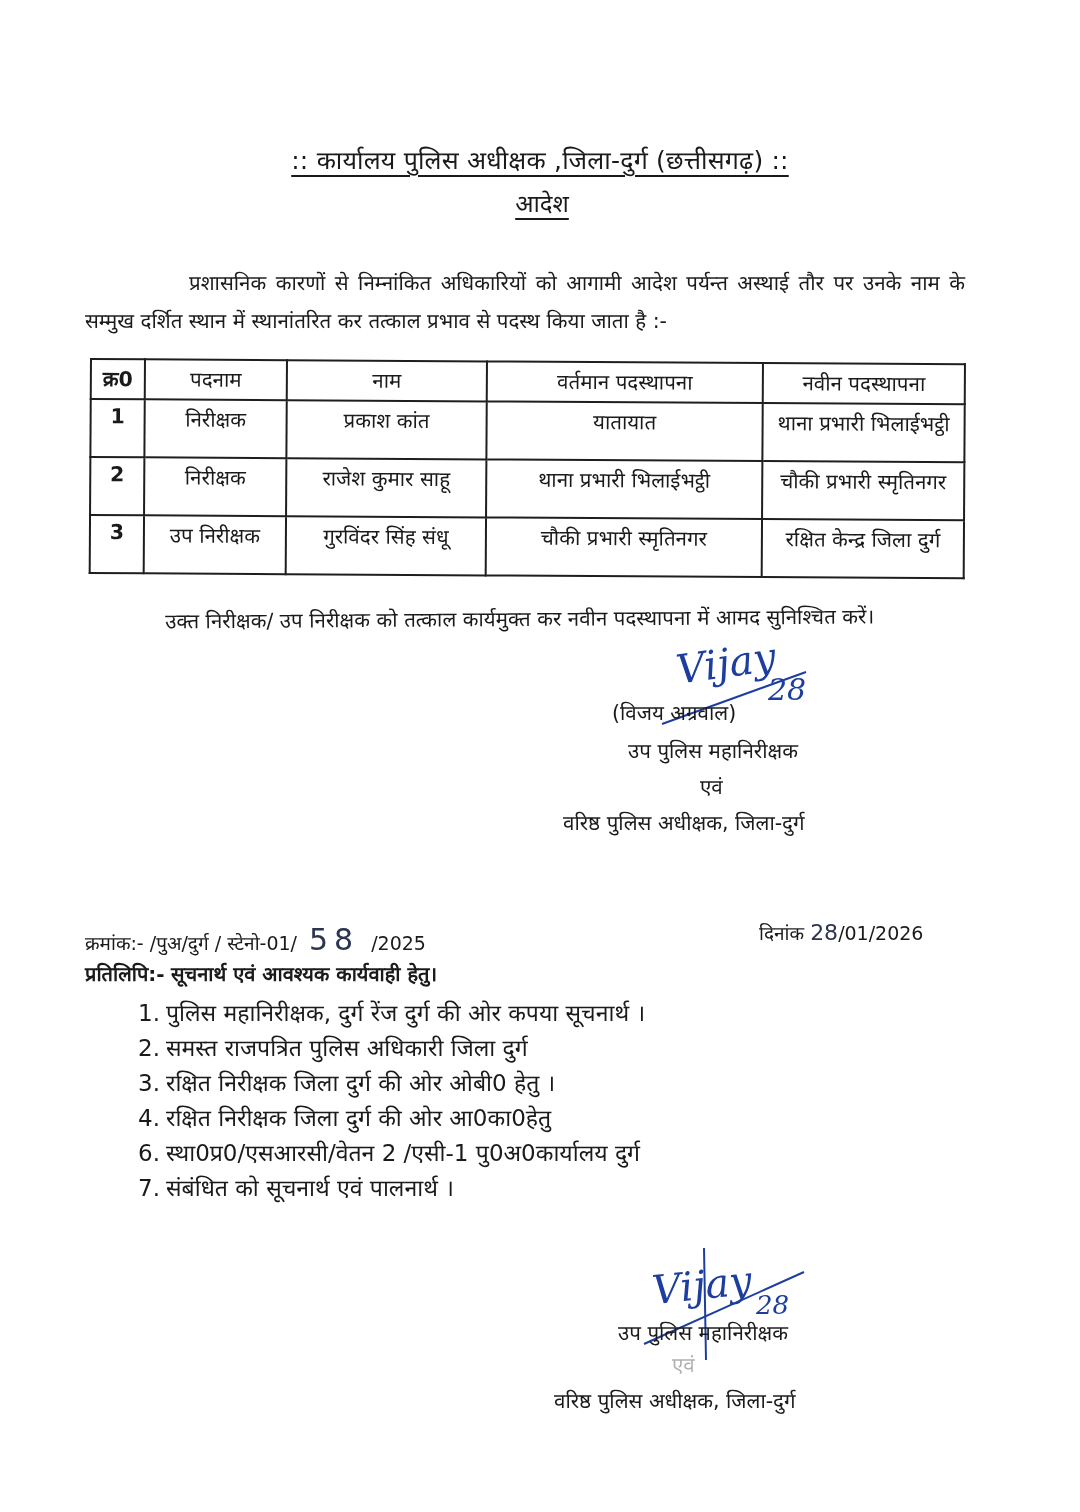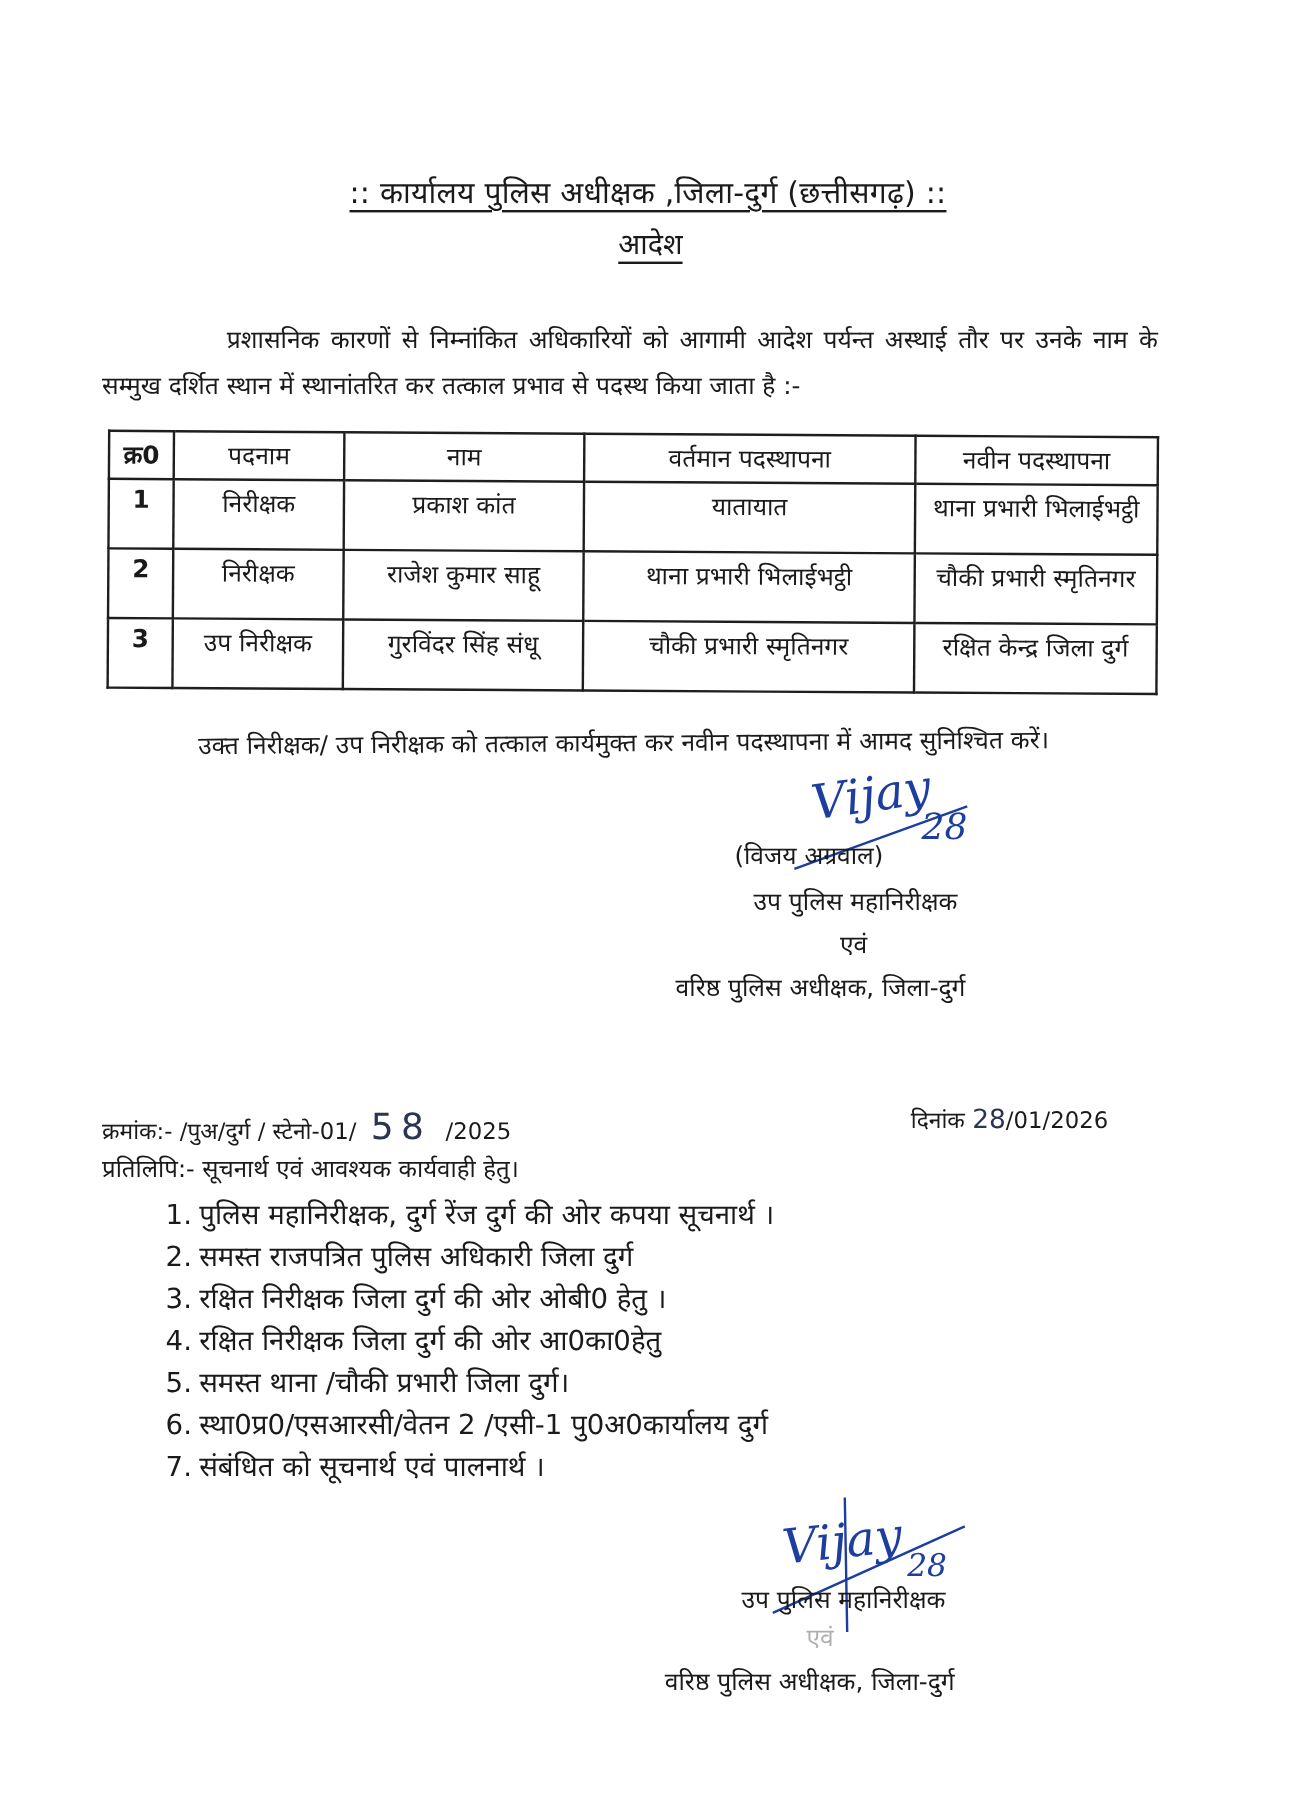--- a/index.html
+++ b/index.html
@@ -52,21 +52,21 @@
     .sig { font-size: 20.5px; }
     .signature {
       position: absolute; color: #1d3e9e;
       font-family: "DejaVu Serif", serif; font-style: italic;
     }
     .refno { left: 85px; top: 896px; font-size: 19px; margin-top: 26px; }
     .refno .hand { font-size: 30px; color: #2a3550; letter-spacing: 6px; margin: 0 12px; font-family: "DejaVu Sans", sans-serif; }
     .date { left: 744px; top: 920px; font-size: 19px; margin-left: 15px; }
     .date .hand { font-size: 22px; color: #2a3550; }
     .cc-head { left: 85px; top: 960px; font-size: 20px; }
-    .cc-head b { font-weight: normal; }
+    .cc-head b { font-weight: bold; }
     .cc-list { position: absolute; left: 138px; top: 996px; margin: 0; padding: 0; list-style: none; font-size: 23px; }
     .cc-list li { height: 35px; line-height: 35px; white-space: nowrap; }
     .cc-list li .num { display: inline-block; width: 28px; }
   </style>
 </head>
 <body>
 
 <div class="page">
 
   <div class="abs title">
@@ -137,21 +137,20 @@
 
   <div class="abs cc-head">
     <b>प्रतिलिपि:-</b>
     <b>सूचनार्थ एवं आवश्यक कार्यवाही हेतु।</b>
   </div>
   <ul class="cc-list">
     <li><span class="num">1.</span><span>पुलिस महानिरीक्षक, दुर्ग रेंज दुर्ग की ओर कपया सूचनार्थ ।</span></li>
     <li><span class="num">2.</span><span>समस्त राजपत्रित पुलिस अधिकारी जिला दुर्ग</span></li>
     <li><span class="num">3.</span><span>रक्षित निरीक्षक जिला दुर्ग की ओर ओबी0 हेतु ।</span></li>
     <li><span class="num">4.</span><span>रक्षित निरीक्षक जिला दुर्ग की ओर आ0का0हेतु</span></li>
-    <li><span class="num">5.</span><span>समस्त थाना /चौकी प्रभारी जिला दुर्ग।</span></li>
     <li><span class="num">6.</span><span>स्था0प्र0/एसआरसी/वेतन 2 /एसी-1 पु0अ0कार्यालय दुर्ग</span></li>
     <li><span class="num">7.</span><span>संबंधित को सूचनार्थ एवं पालनार्थ ।</span></li>
   </ul>
 
   <div>
     <div class="signature" style="left:652px; top:1262px; font-size:40px; transform:rotate(-6deg);">Vijay</div>
     <div class="signature" style="left:756px; top:1290px; font-size:26px;">28</div>
     <svg class="abs" style="left:640px; top:1244px;" width="170" height="120">
       <path d="M4 100 L164 28" stroke="#1d3e9e" stroke-width="2" fill="none"></path>
       <path d="M64 4 L66 116" stroke="#1d3e9e" stroke-width="2" fill="none"></path>

